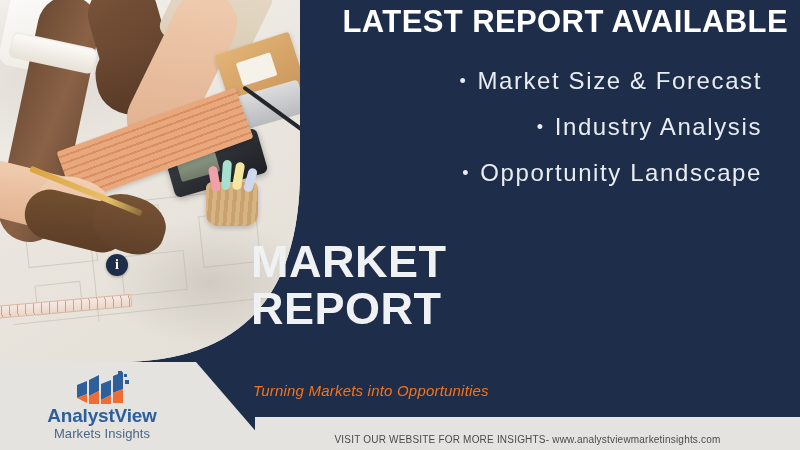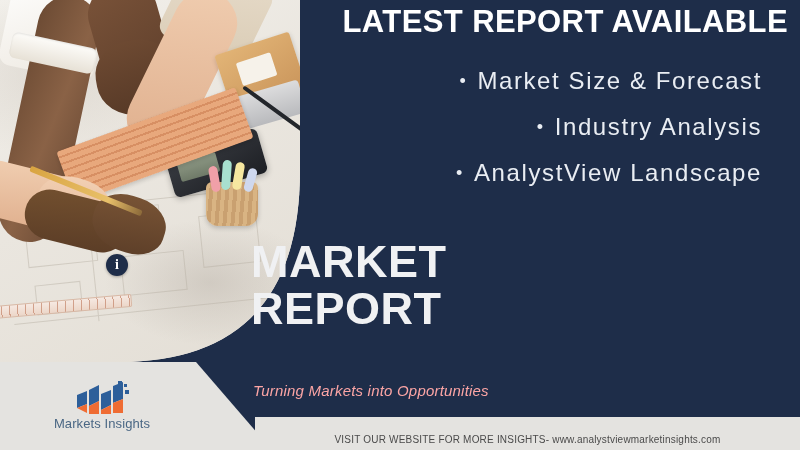--- a/index.html
+++ b/index.html
@@ -223,21 +223,21 @@
 
   .big-title {
     position:absolute; left:251px; top:238px;
     color:#f0f1f3;
     font-size:45px; font-weight:bold;
     line-height:47px;
     letter-spacing:.5px;
   }
   .tagline {
     position:absolute; left:253px; top:382px;
-    color:#fca5a5;
+    color:#f97316;
     font-size:15px; font-style:italic;
     letter-spacing:.2px;
   }
 
   
   .gray-wedge {
     position:absolute; left:0; top:362px;
     width:272px; height:88px;
     background:#e4e3e0;
     -webkit-clip-path: polygon(0 0, 196px 0, 272px 88px, 0 88px);
@@ -337,21 +337,21 @@
   <div class="headline">LATEST REPORT AVAILABLE</div>
 
   <ul class="bullets">
     <li>
       <span class="dot">•</span><span>Market Size &amp; Forecast</span>
     </li>
     <li>
       <span class="dot">•</span><span>Industry Analysis</span>
     </li>
     <li>
-      <span class="dot">•</span><span>AnalystView Landscape</span>
+      <span class="dot">•</span><span>Opportunity Landscape</span>
     </li>
   </ul>
 
   <div class="big-title">
     <div>MARKET</div>
     <div>REPORT</div>
   </div>
 
   <div class="tagline">Turning Markets into Opportunities</div>
 
@@ -368,16 +368,17 @@
         <polygon points="15,25 25,20 25,33 15,33" fill="#ef6c33"></polygon>
         <polygon points="27,13 37,9 37,24 27,29" fill="#2d5f9a"></polygon>
         <polygon points="27,29 37,24 37,33 27,33" fill="#ef6c33"></polygon>
         <polygon points="39,5 49,1 49,18 39,22" fill="#2d5f9a"></polygon>
         <polygon points="39,22 49,18 49,32 39,32" fill="#ef6c33"></polygon>
         <rect x="44" y="0" width="4" height="4" fill="#2d5f9a"></rect>
         <rect x="50" y="3" width="3" height="3" fill="#2d5f9a"></rect>
         <rect x="51" y="9" width="4" height="4" fill="#2d5f9a"></rect>
       </svg>
     </div>
+    <div class="logo-name">AnalystView</div>
     <div class="logo-sub">Markets Insights</div>
   </div>
 
 </div>
 
 </body></html>

